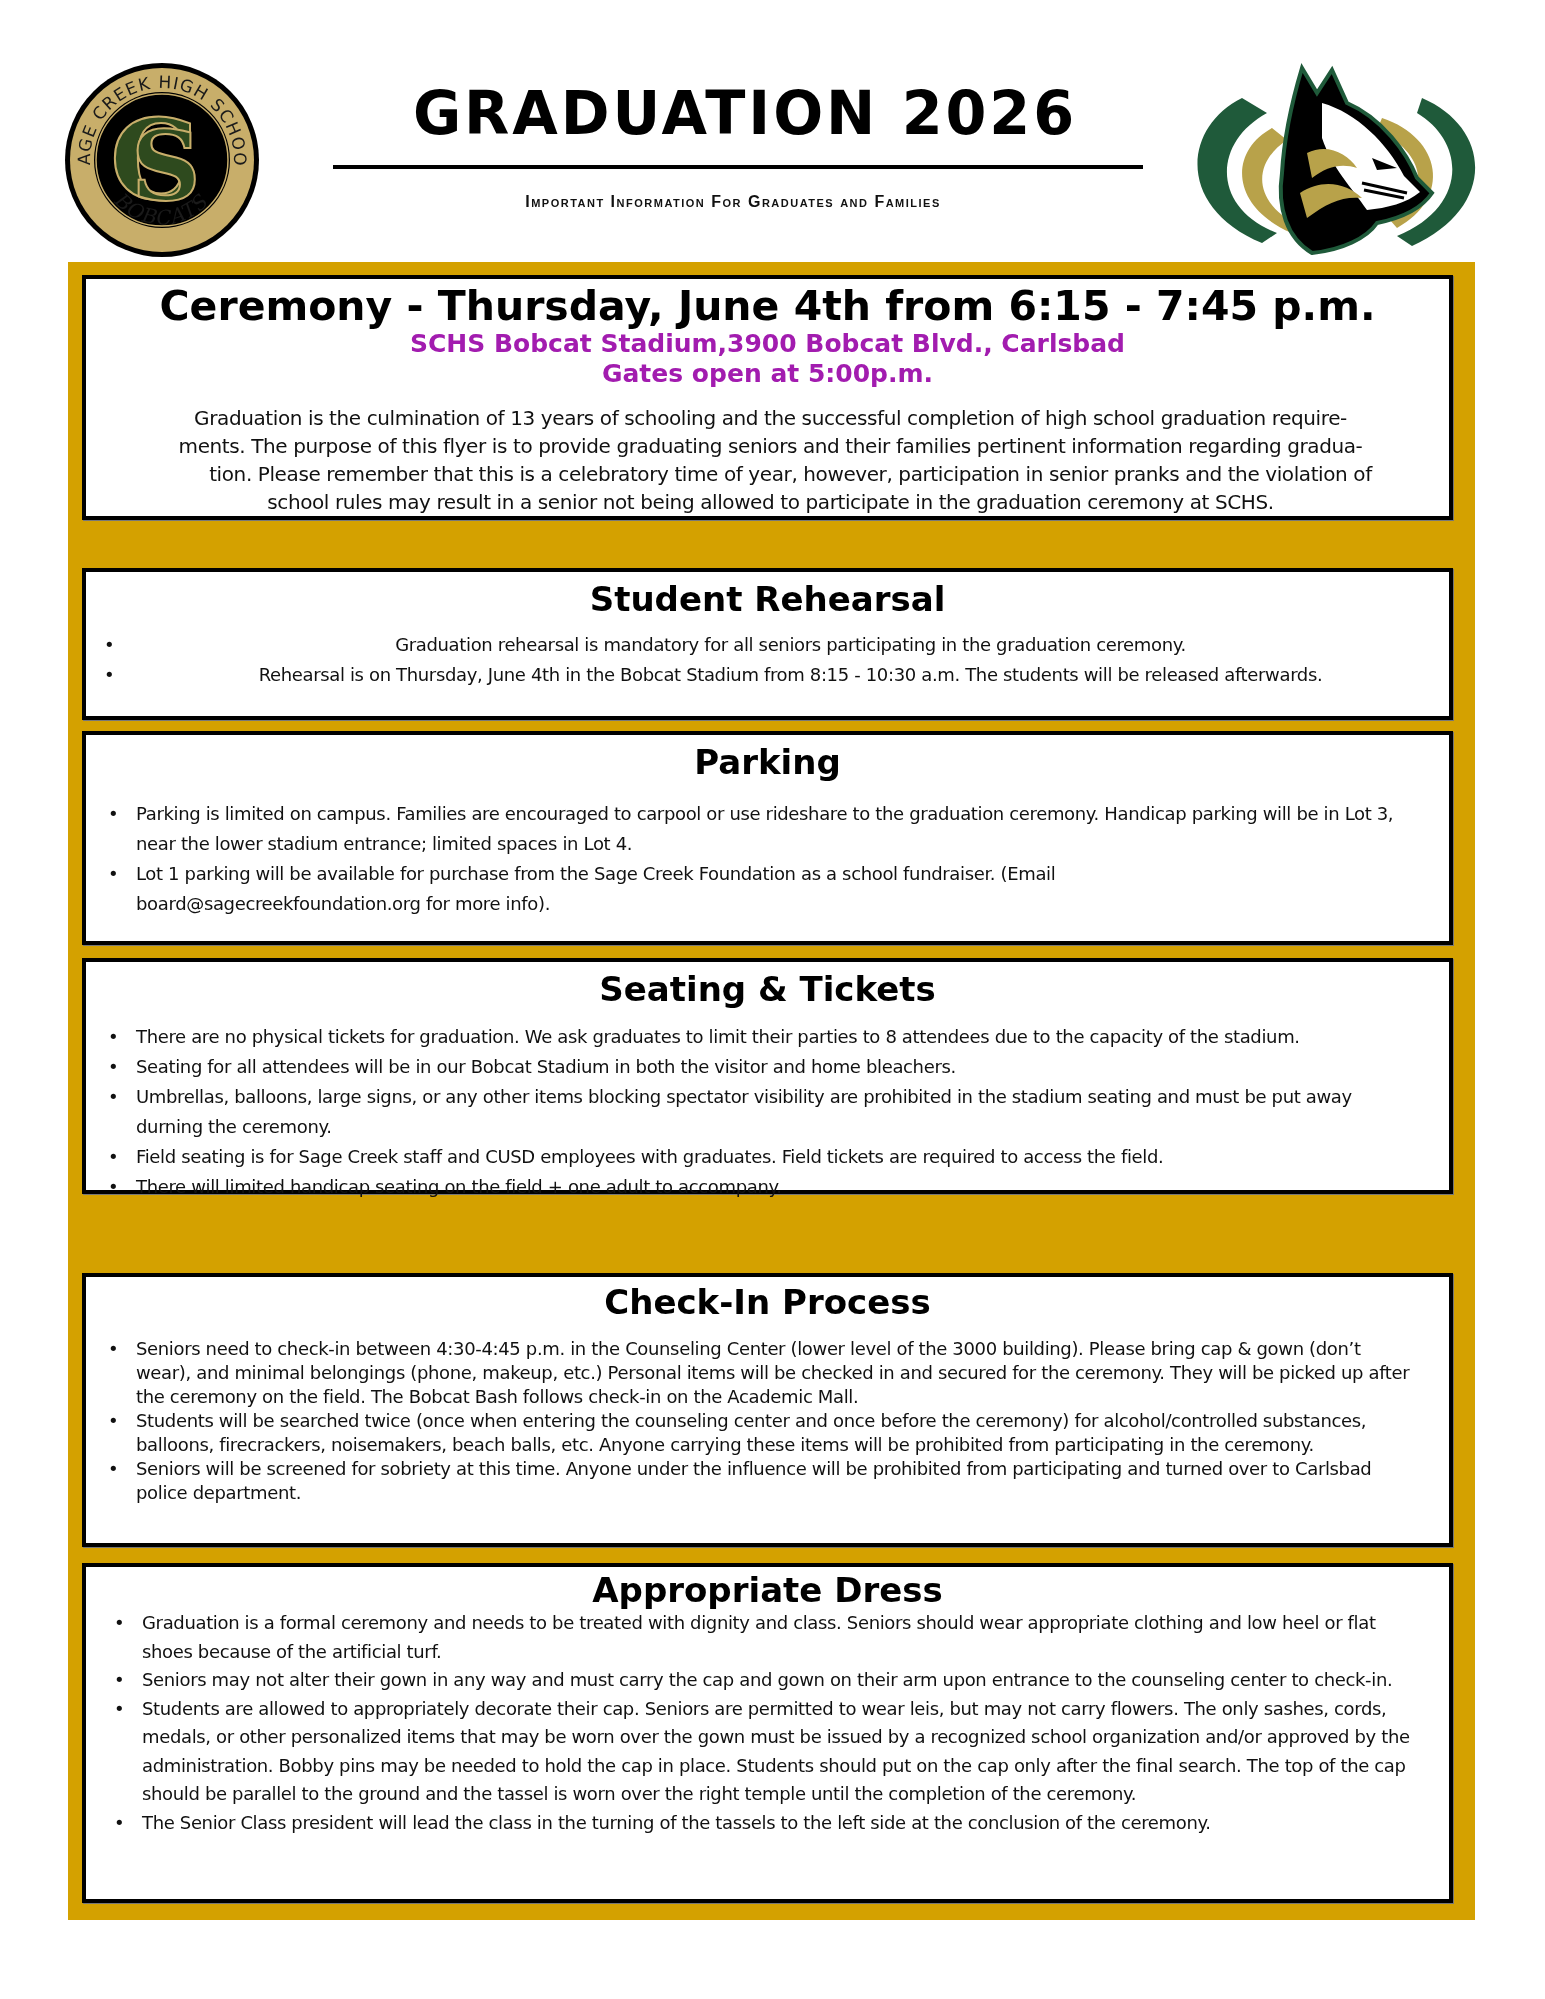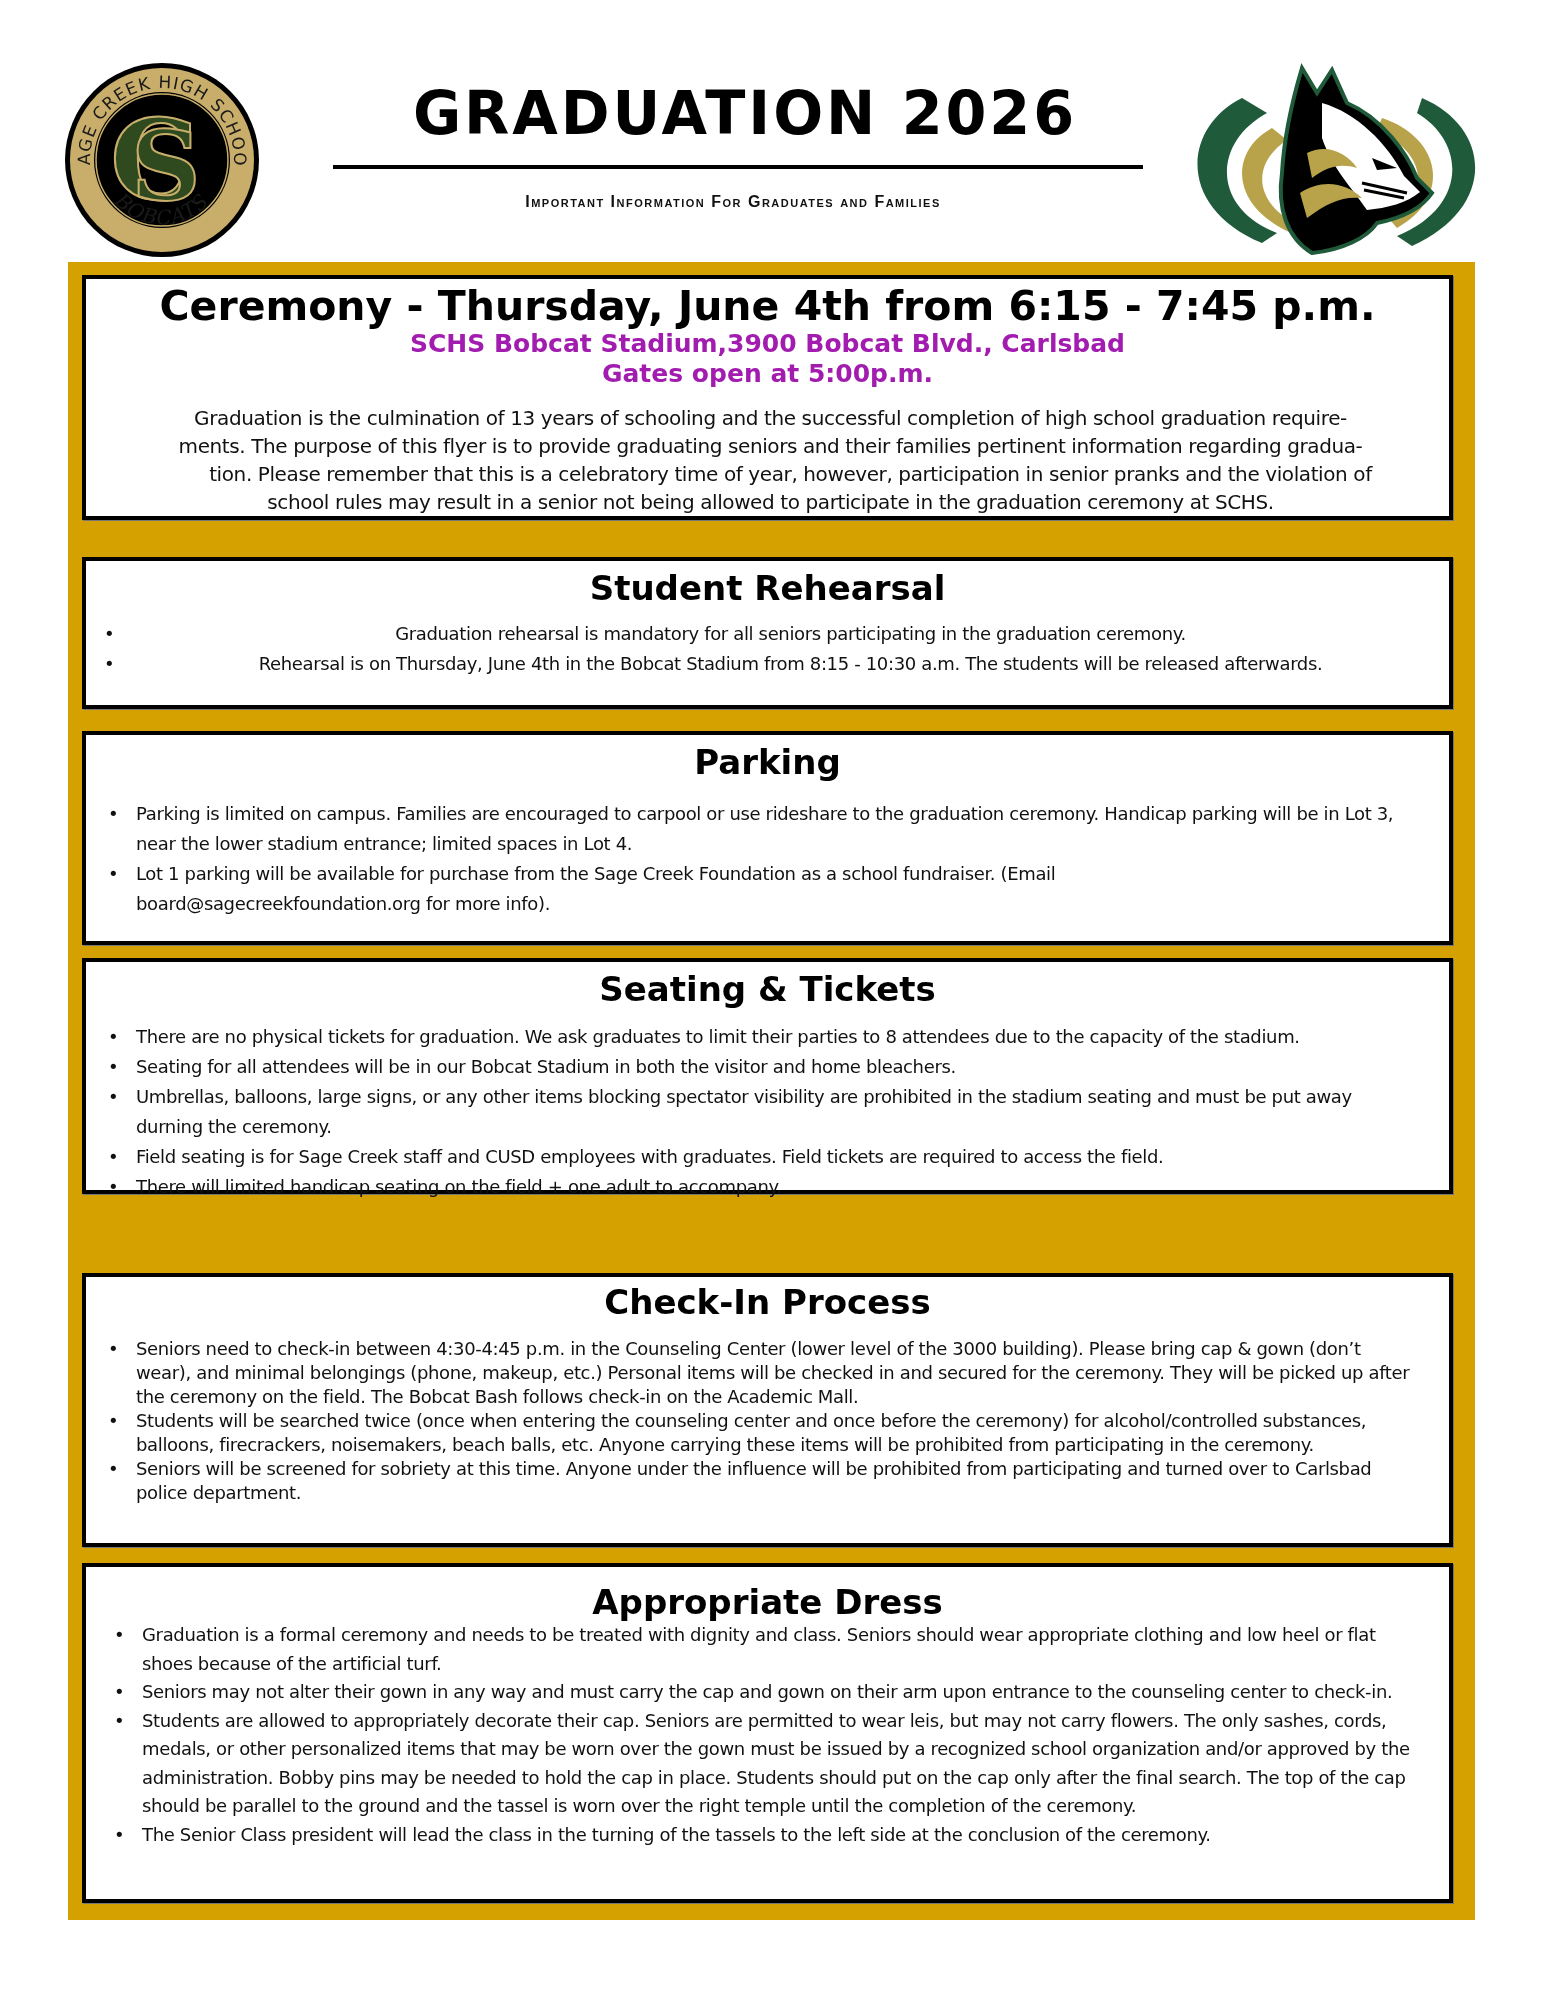--- a/index.html
+++ b/index.html
@@ -29,42 +29,42 @@
             letter-spacing: -0.35px; }
   .box li::before { content: "\2022"; position: absolute; left: -28px; top: 0; font-size: 18px; }
 
   
   #ceremony { top: 13px; height: 245px; }
   #ceremony .cer-title { text-align: center; font-weight: bold; font-size: 41px; margin-top: 4px; line-height: 46px; color: #000; }
   #ceremony .cer-loc, #ceremony .cer-gates { text-align: center; font-weight: bold; font-size: 25px; line-height: 30px; color: #a21caf; }
   #ceremony .cer-body { margin: 15px 10px 0 16px; text-align: center; font-size: 20px; line-height: 28px;
         letter-spacing: -0.4px; color: #111; }
 
-  #rehearsal { top: 295px; height: 152px; }
+  #rehearsal { top: 306px; height: 152px; }
   #rehearsal h2 { margin-top: 6px; line-height: 42px; }
   #rehearsal ul { margin-top: 10px; padding-left: 46px; }
   #rehearsal li { line-height: 30px; text-align: center; }
 
   #parking { top: 469px; height: 214px; }
   #parking h2 { margin-top: 6px; line-height: 42px; }
   #parking ul { margin-top: 16px; }
   #parking li { line-height: 30px; }
 
   #seating { top: 696px; height: 236px; }
   #seating h2 { margin-top: 6px; line-height: 42px; }
   #seating ul { margin-top: 12px; }
   #seating li { line-height: 30px; }
 
   #checkin { top: 1011px; height: 274px; }
   #checkin h2 { margin-top: 4px; line-height: 42px; }
   #checkin ul { margin-top: 14px; }
   #checkin li { line-height: 24px; }
 
   #dress { top: 1301px; height: 340px; }
-  #dress h2 { margin-top: 16px; line-height: 38px; }
+  #dress h2 { margin-top: 4px; line-height: 38px; }
   #dress ul { margin-top: 0; padding-left: 56px; }
   #dress li { line-height: 28.5px; }
 </style>
 </head>
 <body>
 
 <div class="header">
 
   <div class="logo-left">
     <svg width="200" height="200" viewBox="0 0 200 200">

